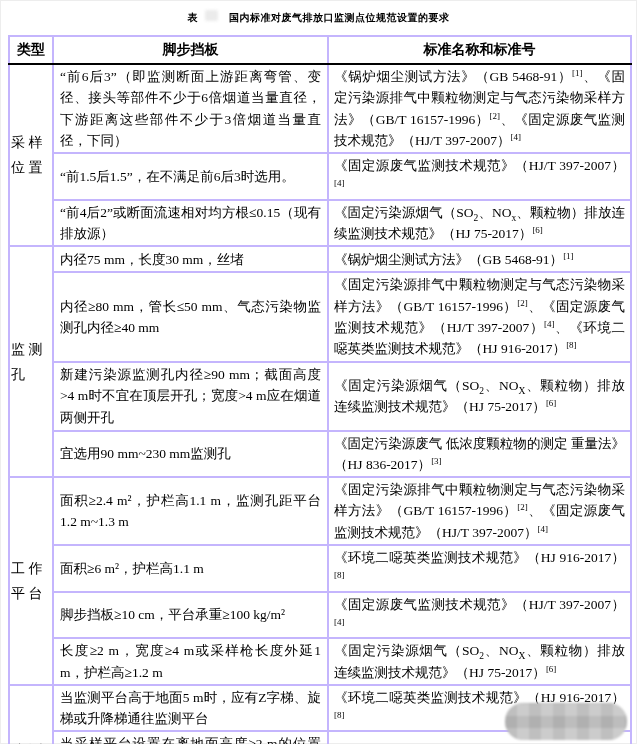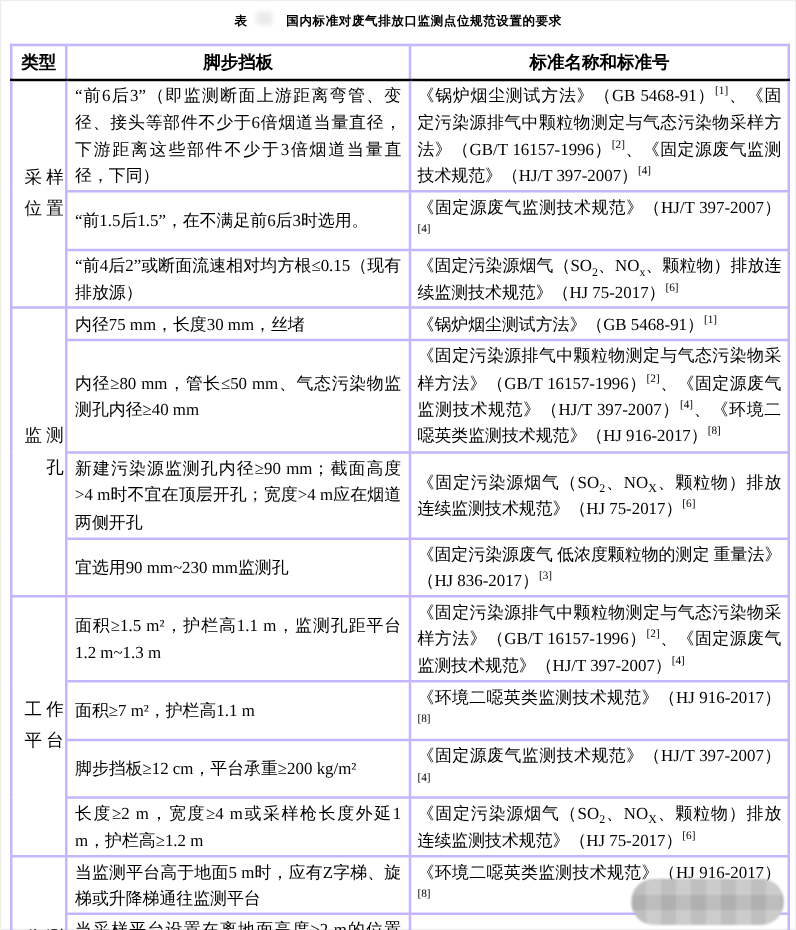--- a/index.html
+++ b/index.html
@@ -43,21 +43,21 @@
   }
   .std-table thead th{
     border-bottom:2px solid #000;
     font-weight:bold;
     font-size:14px;
     text-align:center;
     height:24px;
   }
   .std-table td{font-size:13.5px;}
   td.type{
-    text-align:right;
+    text-align:left;
     white-space:pre-line;
     line-height:25px;
     font-size:14px;
   }
   td.req, td.std{
     padding:1px 6px;
     line-height:21.3px;
     text-align:justify;
   }
   td.std{padding:1px 5px;}
@@ -127,29 +127,29 @@
         <td class="std"><span>《固定污染源烟气（SO</span><sub>2</sub><span>、NO</span><sub>X</sub><span>、颗粒物）排放连续监测技术规范》（HJ 75-2017）</span><sup>[6]</sup></td>
       </tr>
       <tr style="height:46px">
         <td class="req">宜选用90 mm~230 mm监测孔</td>
         <td class="std"><span>《固定污染源废气  低浓度颗粒物的测定 重量法》（HJ 836-2017）</span><sup>[3]</sup></td>
       </tr>
 
       <tr style="height:62px">
         <td class="type" rowspan="4">工 作
 平 台</td>
-        <td class="req">面积≥1.5 m²，护栏高1.1 m，监测孔距平台1.2 m~1.3 m</td>
+        <td class="req">面积≥2.4 m²，护栏高1.1 m，监测孔距平台1.2 m~1.3 m</td>
         <td class="std"><span>《固定污染源排气中颗粒物测定与气态污染物采样方法》（GB/T 16157-1996）</span><sup>[2]</sup><span>、《固定源废气监测技术规范》（HJ/T 397-2007）</span><sup>[4]</sup></td>
       </tr>
       <tr style="height:25px">
-        <td class="req">面积≥7 m²，护栏高1.1 m</td>
+        <td class="req">面积≥6 m²，护栏高1.1 m</td>
         <td class="std"><span>《环境二噁英类监测技术规范》（HJ 916-2017）</span><sup>[8]</sup></td>
       </tr>
       <tr style="height:25px">
-        <td class="req">脚步挡板≥12 cm，平台承重≥200 kg/m²</td>
+        <td class="req">脚步挡板≥10 cm，平台承重≥100 kg/m²</td>
         <td class="std"><span>《固定源废气监测技术规范》（HJ/T 397-2007）</span><sup>[4]</sup></td>
       </tr>
       <tr style="height:40px">
         <td class="req">长度≥2 m，宽度≥4 m或采样枪长度外延1 m，护栏高≥1.2 m</td>
         <td class="std"><span>《固定污染源烟气（SO</span><sub>2</sub><span>、NO</span><sub>X</sub><span>、颗粒物）排放连续监测技术规范》（HJ 75-2017）</span><sup>[6]</sup></td>
       </tr>
 
       <tr style="height:46px">
         <td class="type" rowspan="2">监 测
 梯 架</td>

